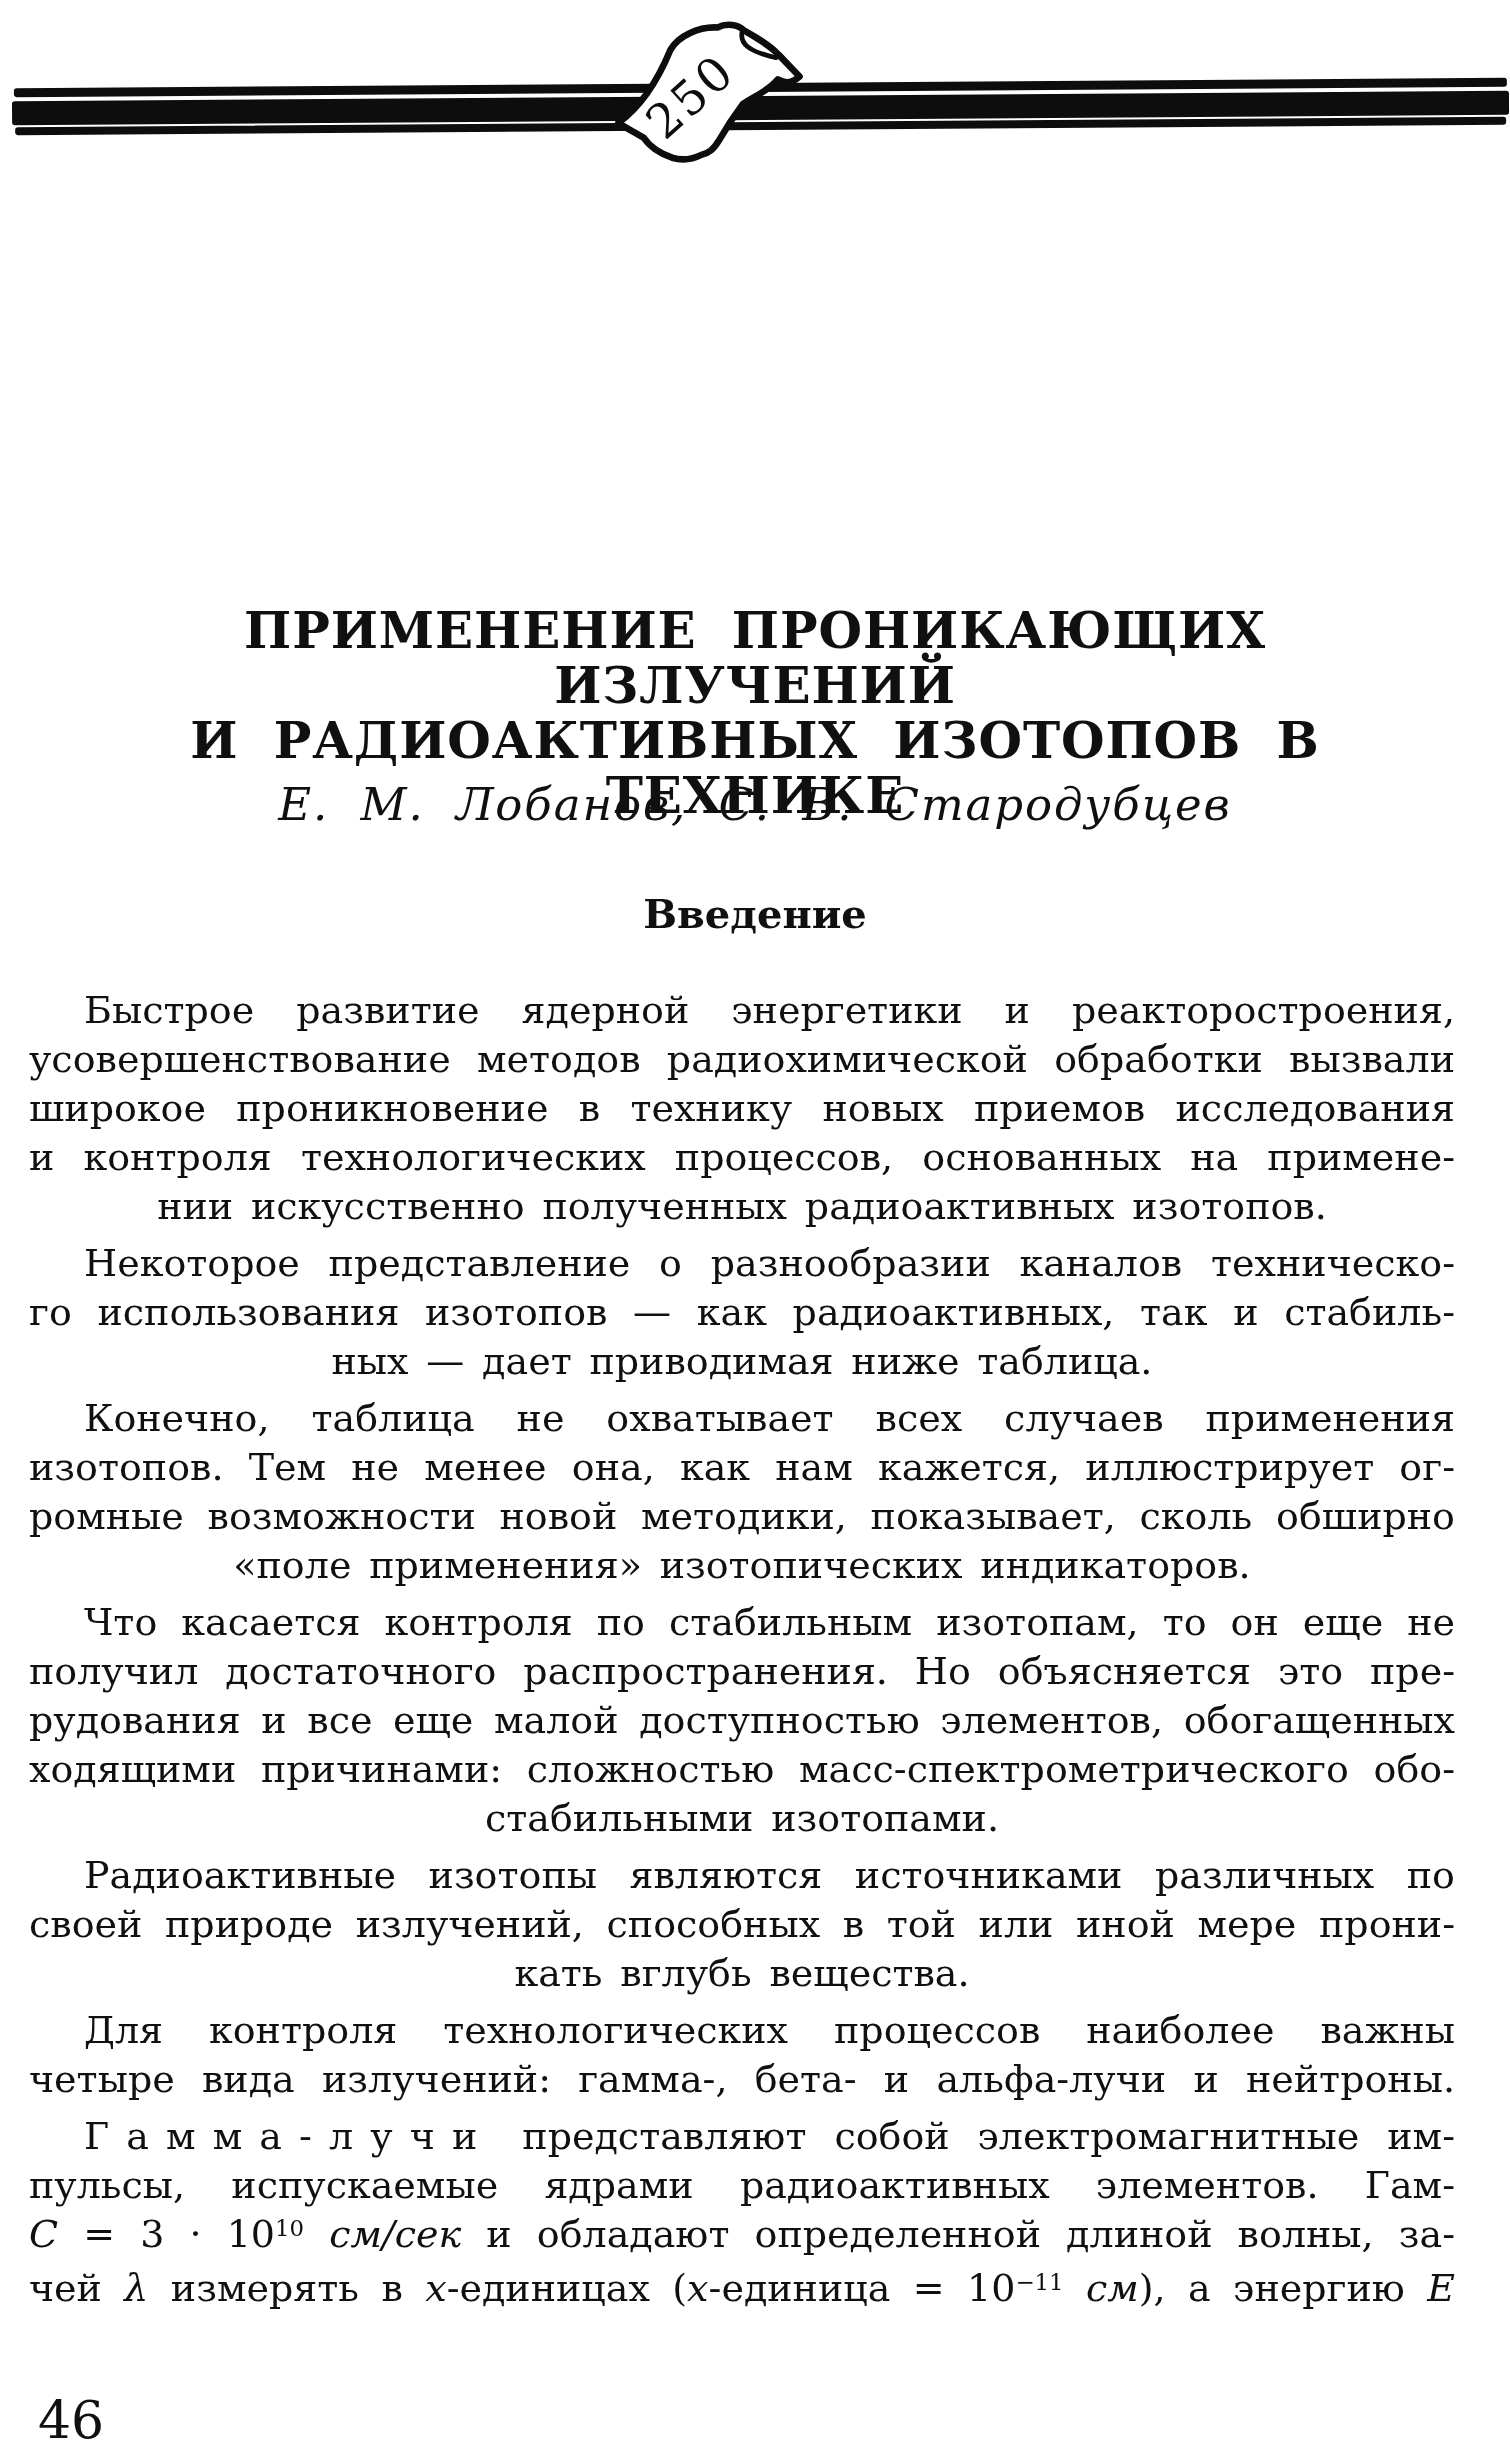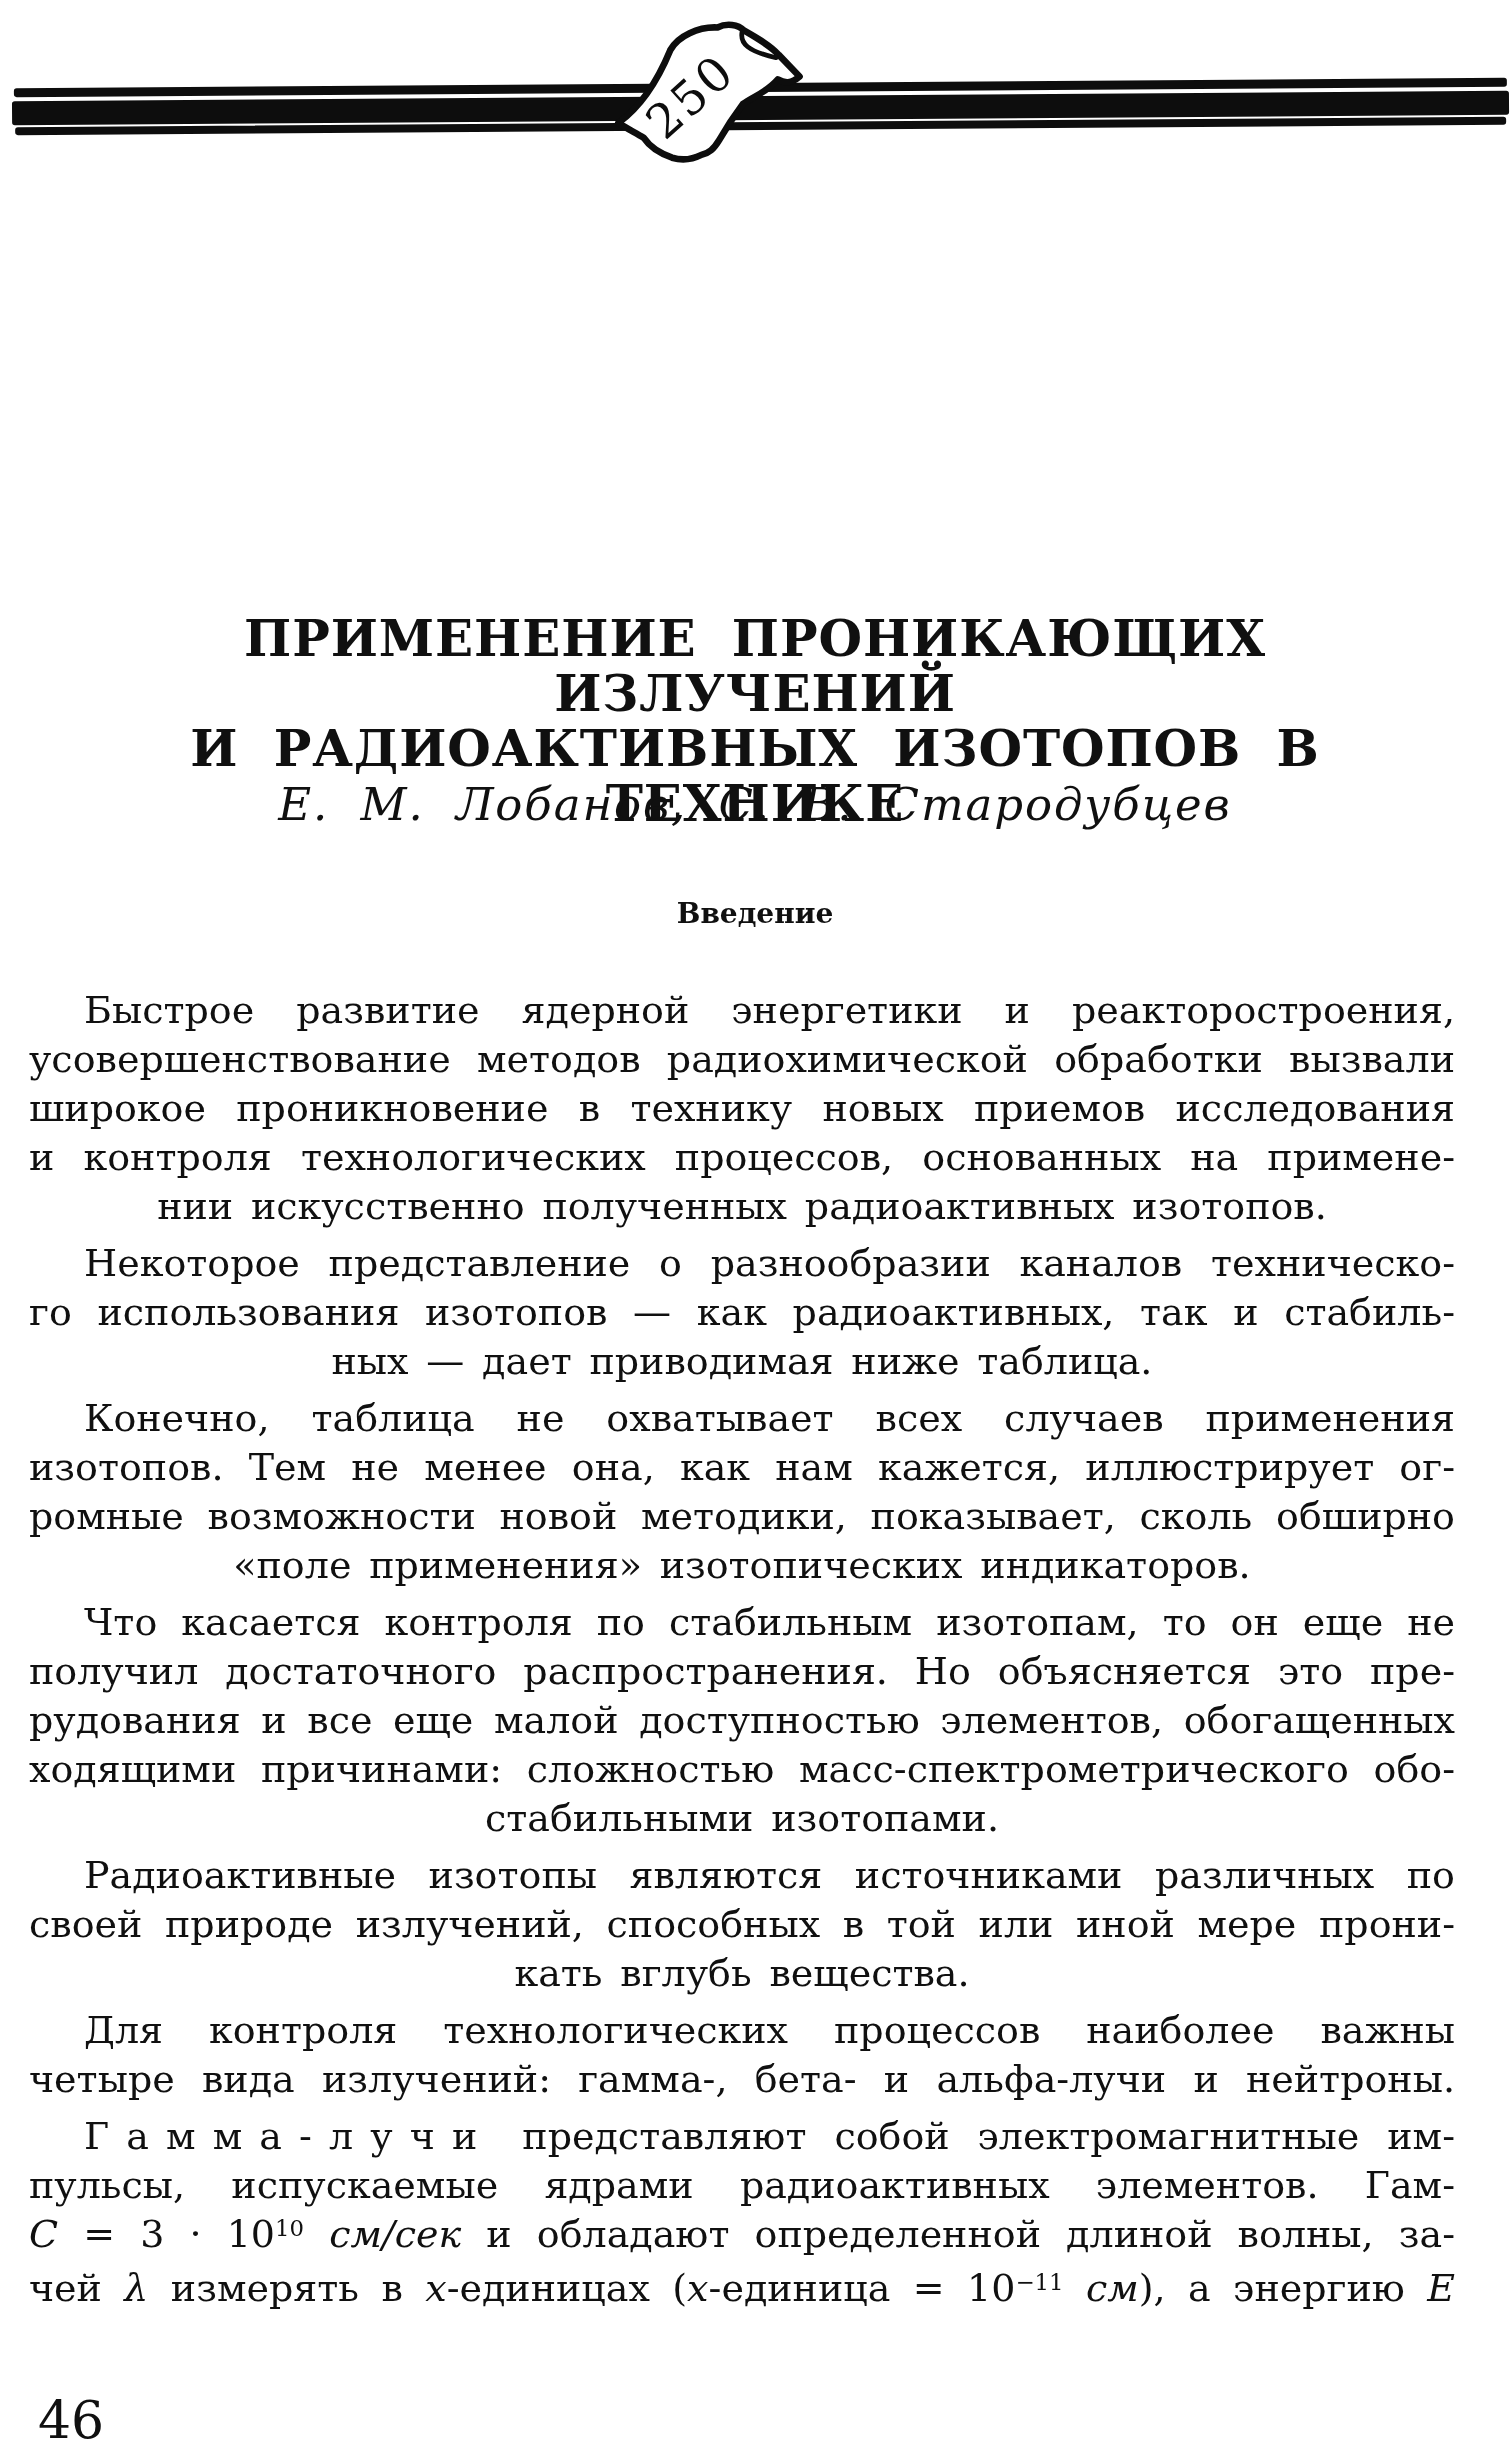--- a/index.html
+++ b/index.html
@@ -18,33 +18,33 @@
   .rule.thin-top{left:14px;width:1493px;top:83px;height:8.5px;}
   .rule.thick{left:12.3px;width:1497px;top:96px;height:23.6px;}
   .rule.thin-bottom{left:15px;width:1491px;top:122px;height:7.6px;}
   .ribbon{position:absolute;left:604px;top:19px;width:208px;height:151px;}
   .ribbon text{
     font-family:"DejaVu Serif","Liberation Serif",serif;
     font-size:50px;fill:#0d0d0d;letter-spacing:3px;
   }
   
   .title{
-    position:absolute;left:38px;right:38px;top:599px;margin:12px;
+    position:absolute;left:38px;right:38px;top:599px;margin:4px;
     text-align:center;font-weight:bold;font-size:50px;line-height:55px;
     letter-spacing:0.9px;word-spacing:17px;
   }
   .title .tl{display:block;}
   .authors{
     position:absolute;left:38px;right:38px;top:776px;
     text-align:center;font-style:italic;font-size:45px;line-height:57px;
     letter-spacing:1.9px;word-spacing:15px;
   }
   .section{
     position:absolute;left:38px;right:38px;top:889px;margin:0;
-    text-align:center;font-weight:bold;font-size:28px;line-height:49px;
+    text-align:center;font-weight:bold;font-size:40px;line-height:49px;
   }
   
   .body{
     position:absolute;left:21px;right:47px;top:978px;
     font-size:38px;line-height:49px;word-spacing:5.7px;
   }
   .para{margin:8px;}
   .line{min-height:49px;}
   .line.just{text-align:justify;text-align-last:justify;}
   .line.left{text-align:center;}

